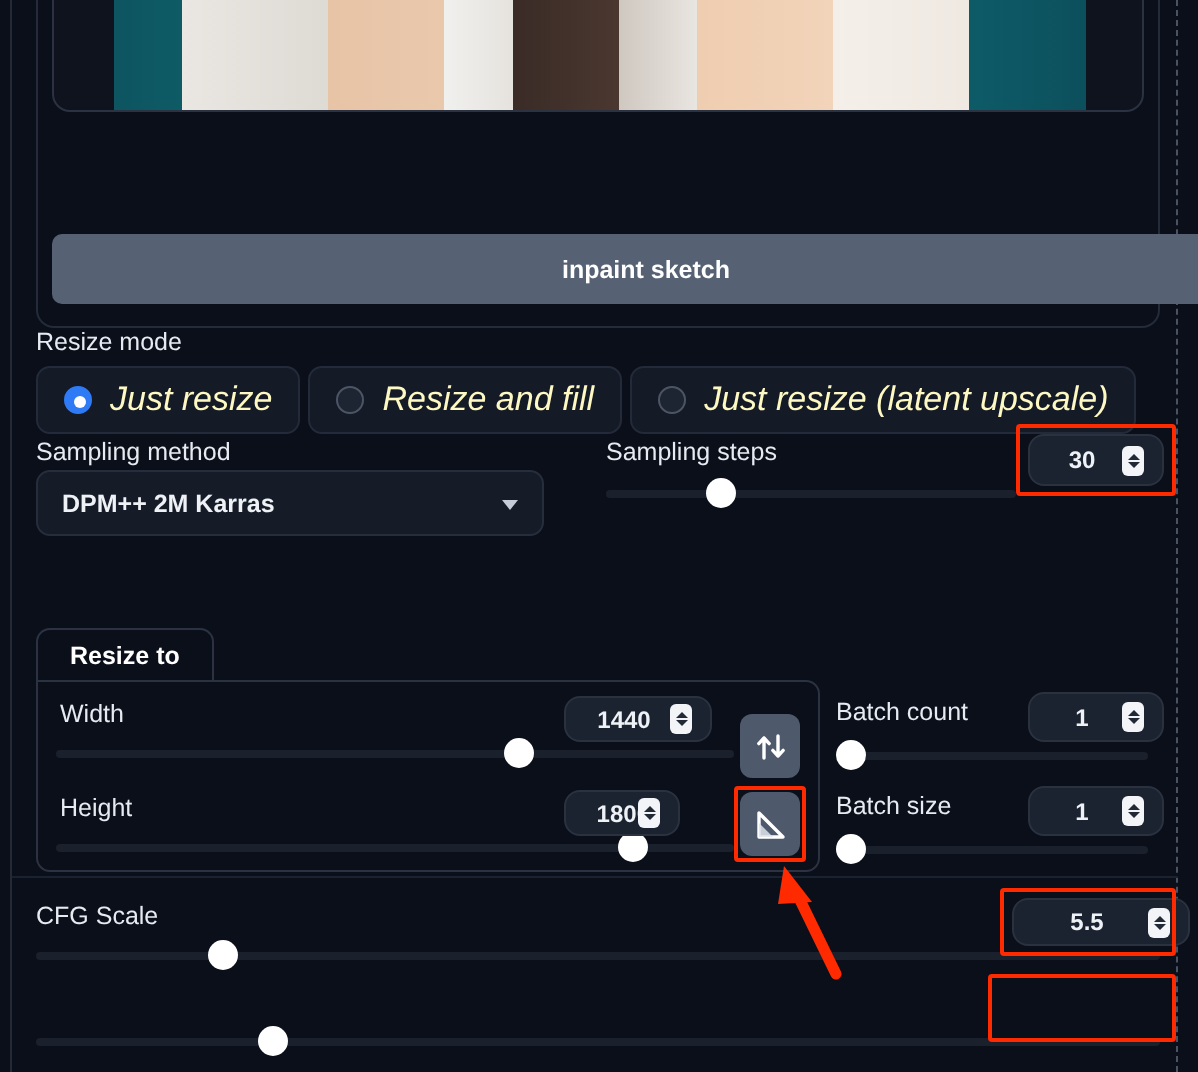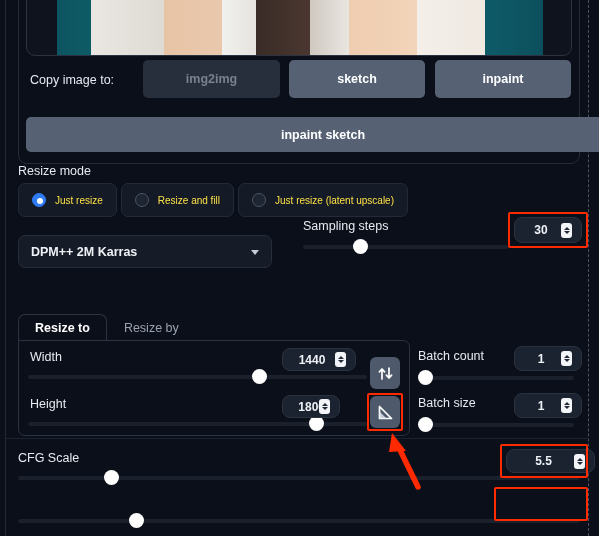--- a/index.html
+++ b/index.html
@@ -151,23 +151,24 @@
   }
   .radio-dot.on::after {
     content: "";
     position: absolute;
     left: 4px; top: 4px;
     width: 6px; height: 6px;
     border-radius: 50%;
     background: #fff;
   }
   .radio-pill span.txt {
-    font-size: 10px;
-    color: #fde047;
+    font-size: 17px;
+    color: #fef9c3;
     white-space: nowrap;
+    font-style: italic;
   }
 
   
   .lbl-sampling-method { position: absolute; left: 18px; top: 219px; }
   .dropdown {
     position: absolute;
     left: 18px; top: 235px;
     width: 254px; height: 33px;
     background: #151b27;
     border: 1px solid #262e3d;
@@ -389,44 +390,39 @@
   <div class="image-panel">
     <div class="photo">
       
       
       
       
       
     </div>
   </div>
 
-  <div class="copy-row">
-    <div class="copy-label">Copy image to:</div>
-    <button class="btn disabled btn-img2img">img2img</button>
-    <button class="btn btn-sketch">sketch</button>
-    <button class="btn btn-inpaint">inpaint</button>
-  </div>
   <button class="btn btn-inpaint-sketch">inpaint sketch</button>
 
   <div class="section-label lbl-resize-mode">Resize mode</div>
   <div class="radio-row">
     <div class="radio-pill">
       <span class="radio-dot on"></span>
       <span class="txt">Just resize</span>
     </div>
     <div class="radio-pill">
       <span class="radio-dot"></span>
       <span class="txt">Resize and fill</span>
     </div>
     <div class="radio-pill">
       <span class="radio-dot"></span>
       <span class="txt">Just resize (latent upscale)</span>
     </div>
   </div>
 
+  <div class="section-label lbl-sampling-method">Sampling method</div>
   <div class="dropdown">
     <span class="val">DPM++ 2M Karras</span>
     <span class="caret"></span>
   </div>
 
   <div class="section-label lbl-sampling-steps">Sampling steps</div>
   <div class="slider sl-steps">
     <div class="knob" style="left:50px"></div>
   </div>
   <div class="numbox nb-steps">
@@ -434,21 +430,20 @@
     <span class="stepper">
         <i class="up"></i>
         <i class="down"></i>
       </span>
   </div>
   <div class="hl hl-steps"></div>
 
 
   <div class="tabs">
     <div class="tab active">Resize to</div>
-    <div class="tab">Resize by</div>
   </div>
   <div class="resize-panel"></div>
 
   <div class="row-lbl lbl-width">Width</div>
   <div class="slider sl-width">
     <div class="knob" style="left:224px"></div>
   </div>
   <div class="numbox nb-width">
     <span class="nval">1440</span>
     <span class="stepper">

